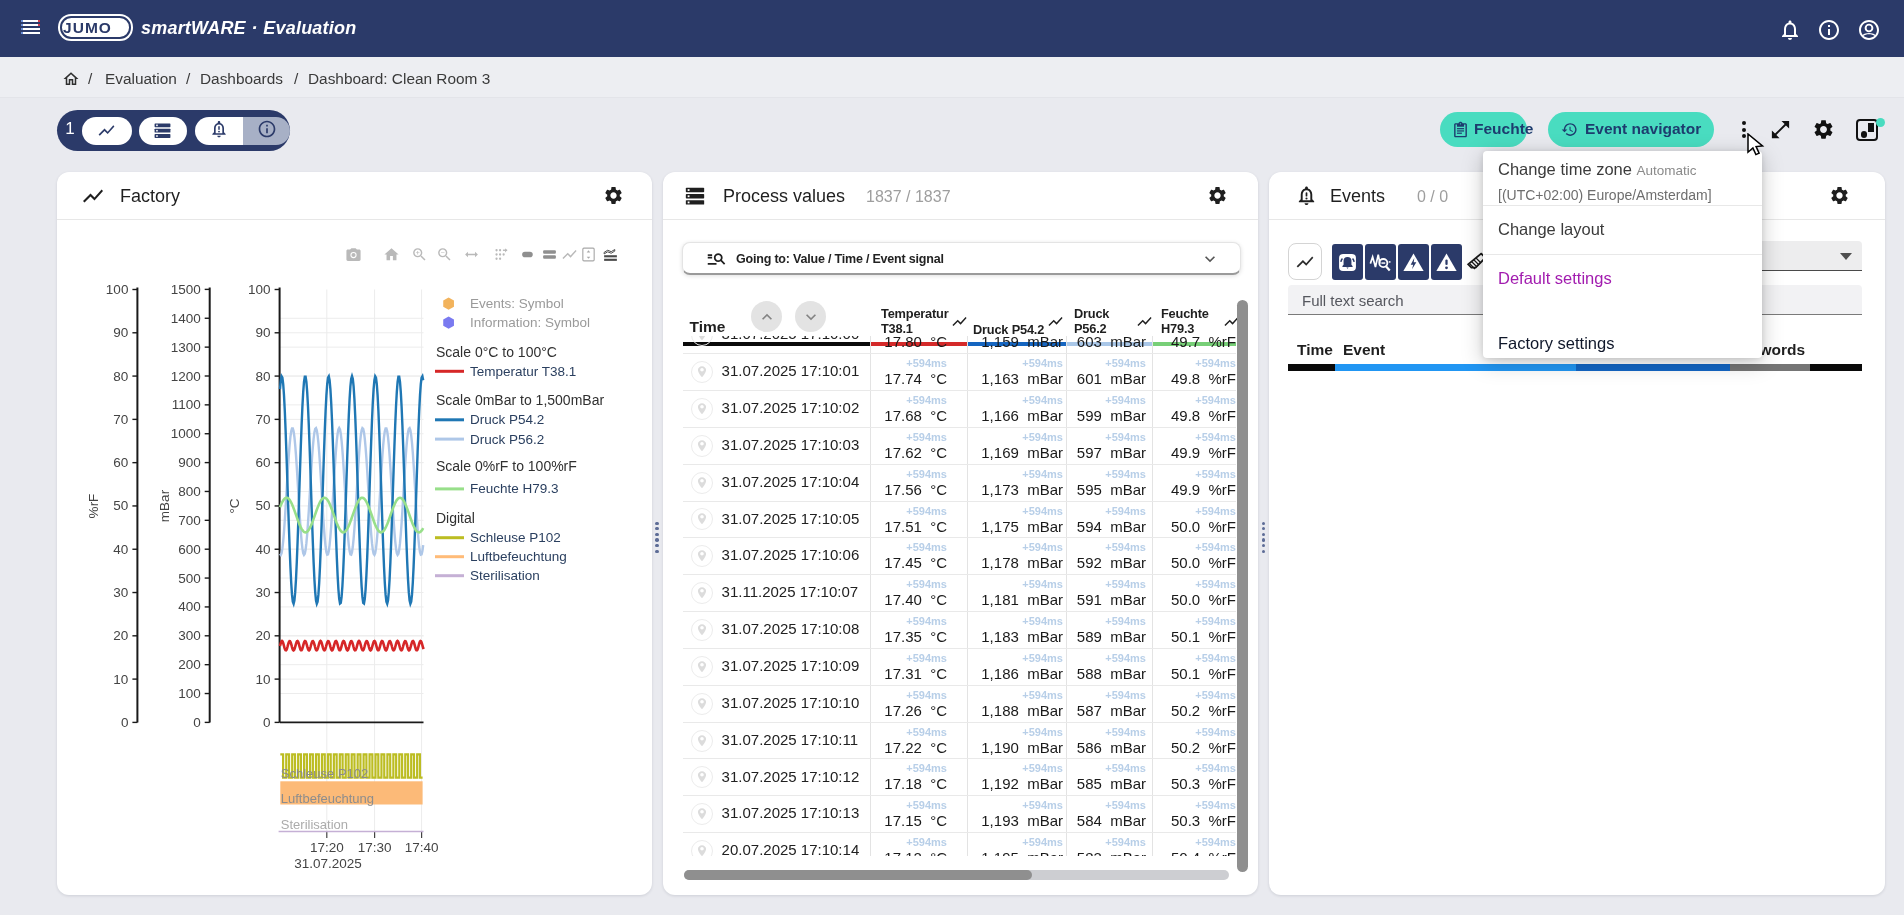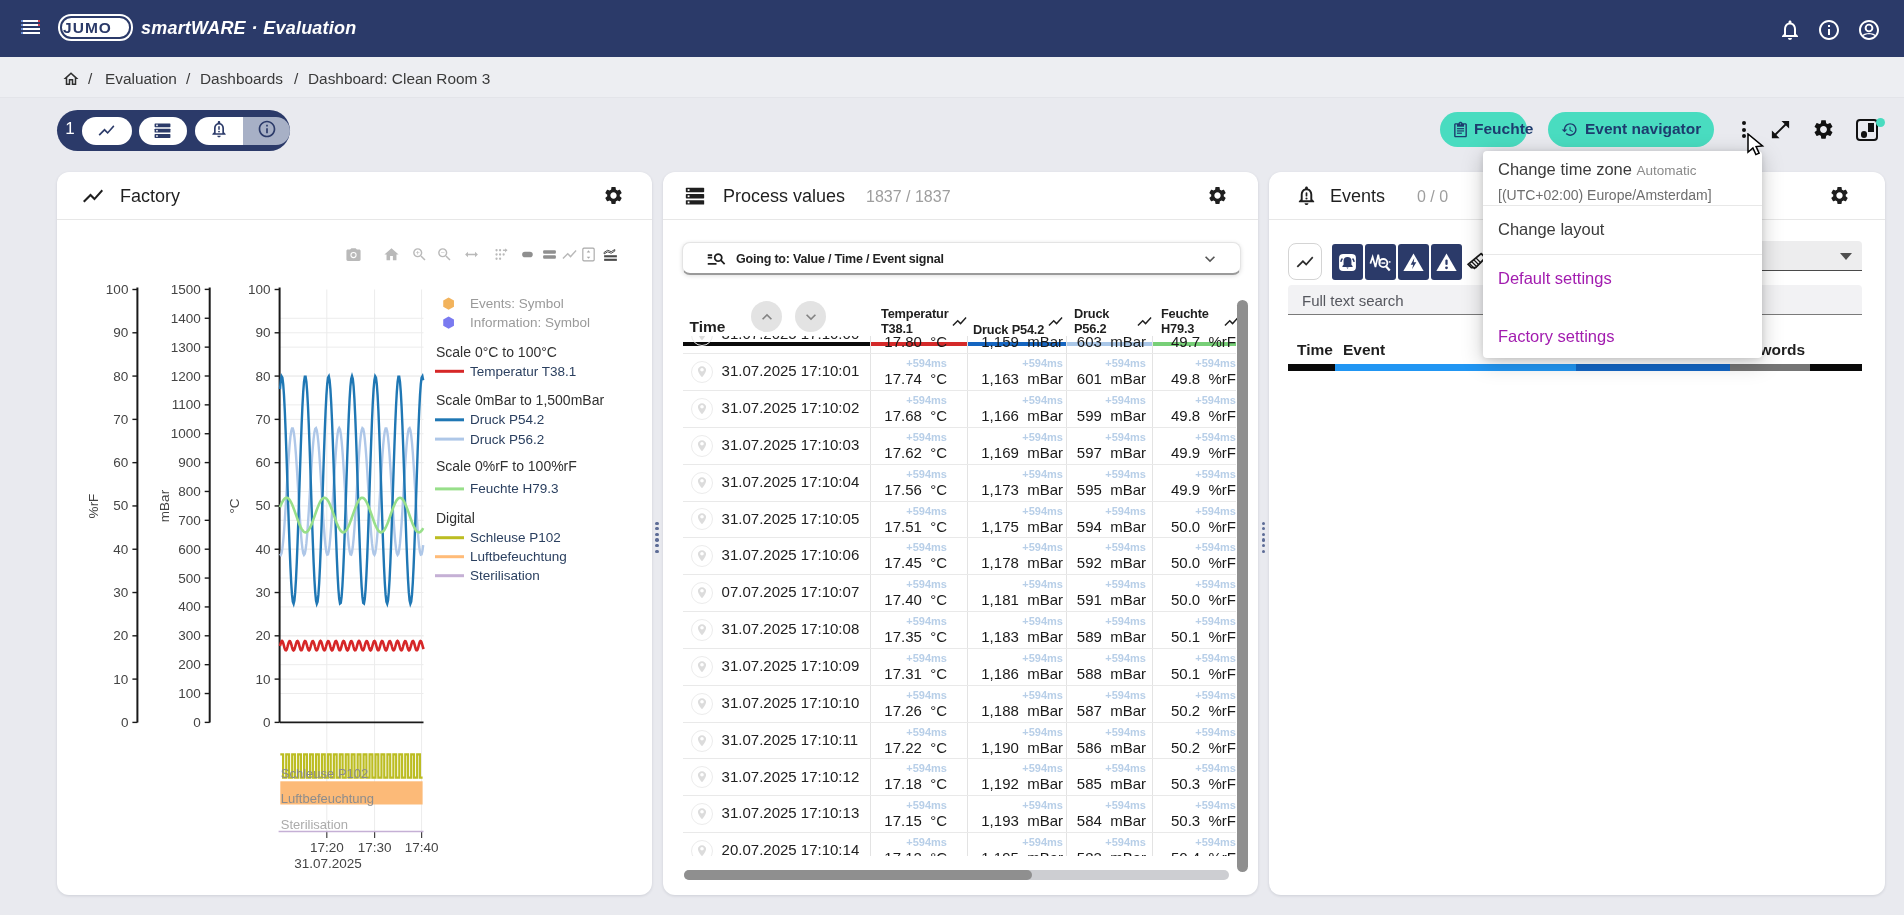--- a/index.html
+++ b/index.html
@@ -477,21 +477,21 @@
       <div class="val" style="right:173px;top:218.35px">1,178&nbsp;&nbsp;mBar</div>
       <div class="ms" style="right:90px;top:205.35px">+594ms</div>
       <div class="val" style="right:90px;top:218.35px">592&nbsp;&nbsp;mBar</div>
       <div class="ms" style="right:0px;top:205.35px">+594ms</div>
       <div class="val" style="right:0px;top:218.35px">50.0&nbsp;&nbsp;%rF</div>
       <div class="abs" style="left:0;top:275.05px;width:553px;height:1px;background:#e9e9e9"></div>
       <div class="abs" style="left:7.6px;top:246.1px;width:22px;height:22px;border:1.4px solid #ececec;border-radius:50%"></div>
       <div class="abs" style="left:11.6px;top:250.1px"><svg width="14" height="14" viewBox="0 0 24 24" fill="#dcdcdc" style="color:#dcdcdc">
           <path d="M12 2C8.13 2 5 5.13 5 8.2c0 4.17 4.42 9.92 6.24 12.11.4.48 1.13.48 1.53 0C14.58 18.12 19 12.37 19 8.2 19 5.13 15.87 2 12 2zm0 9.2c-1.66 0-3-1.34-3-3s1.34-3 3-3 3 1.34 3 3-1.34 3-3 3z"></path>
         </svg></div>
-      <div class="abs ts" style="left:38.6px;top:247.29999999999998px">07.07.2025 17:10:07</div>
+      <div class="abs ts" style="left:38.6px;top:247.29999999999998px">31.11.2025 17:10:07</div>
       <div class="ms" style="right:289px;top:242.2px">+594ms</div>
       <div class="val" style="right:289px;top:255.2px">17.40&nbsp;&nbsp;°C</div>
       <div class="ms" style="right:173px;top:242.2px">+594ms</div>
       <div class="val" style="right:173px;top:255.2px">1,181&nbsp;&nbsp;mBar</div>
       <div class="ms" style="right:90px;top:242.2px">+594ms</div>
       <div class="val" style="right:90px;top:255.2px">591&nbsp;&nbsp;mBar</div>
       <div class="ms" style="right:0px;top:242.2px">+594ms</div>
       <div class="val" style="right:0px;top:255.2px">50.0&nbsp;&nbsp;%rF</div>
       <div class="abs" style="left:0;top:311.90000000000003px;width:553px;height:1px;background:#e9e9e9"></div>
       <div class="abs" style="left:7.6px;top:282.95px;width:22px;height:22px;border:1.4px solid #ececec;border-radius:50%"></div>
@@ -658,16 +658,16 @@
     <div class="abs" style="left:461px;top:192px;width:80px;height:6.5px;background:#757575"></div>
     <div class="abs" style="left:541px;top:192px;width:52px;height:6.5px;background:#0a0a0a"></div>
   </div>
 <div class="abs" style="left:1483px;top:151px;width:279px;height:207px;background:#fff;border-radius:4px;box-shadow:0 5px 22px rgba(0,0,0,.21),0 1px 6px rgba(0,0,0,.12);z-index:60">
 <div class="abs" style="left:15px;top:8.5px;font-size:16.5px;color:#3b3b3b">Change time zone <span style="font-size:13.5px;color:#8a8a8a">Automatic</span></div>
 <div class="abs" style="left:15px;top:36px;font-size:14px;color:#6e6e6e">[(UTC+02:00) Europe/Amsterdam]</div>
 <div class="abs" style="left:0;top:53.5px;width:279px;height:1px;background:#e8e8e8"></div>
 <div class="abs" style="left:15px;top:69px;font-size:16.5px;color:#3b3b3b">Change layout</div>
 <div class="abs" style="left:0;top:102.8px;width:279px;height:1px;background:#e8e8e8"></div>
 <div class="abs" style="left:15px;top:118px;font-size:16.5px;color:#a21caf">Default settings</div>
-<div class="abs" style="left:15px;top:176px;font-size:16.5px;color:#a21caf">Factory settings</div>
+<div class="abs" style="left:15px;top:183px;font-size:16.5px;color:#0f172a">Factory settings</div>
 </div>
 <svg class="abs" style="left:1746px;top:133px;z-index:70" width="22" height="26" viewBox="0 0 22 26">
 <polygon points="2,1 2,19.2 6.9,14.9 9.9,21.6 13.1,20.2 10.1,13.6 16.5,13 " fill="#fff" stroke="#000" stroke-width="1.5"></polygon>
   </svg>
 </body></html>

